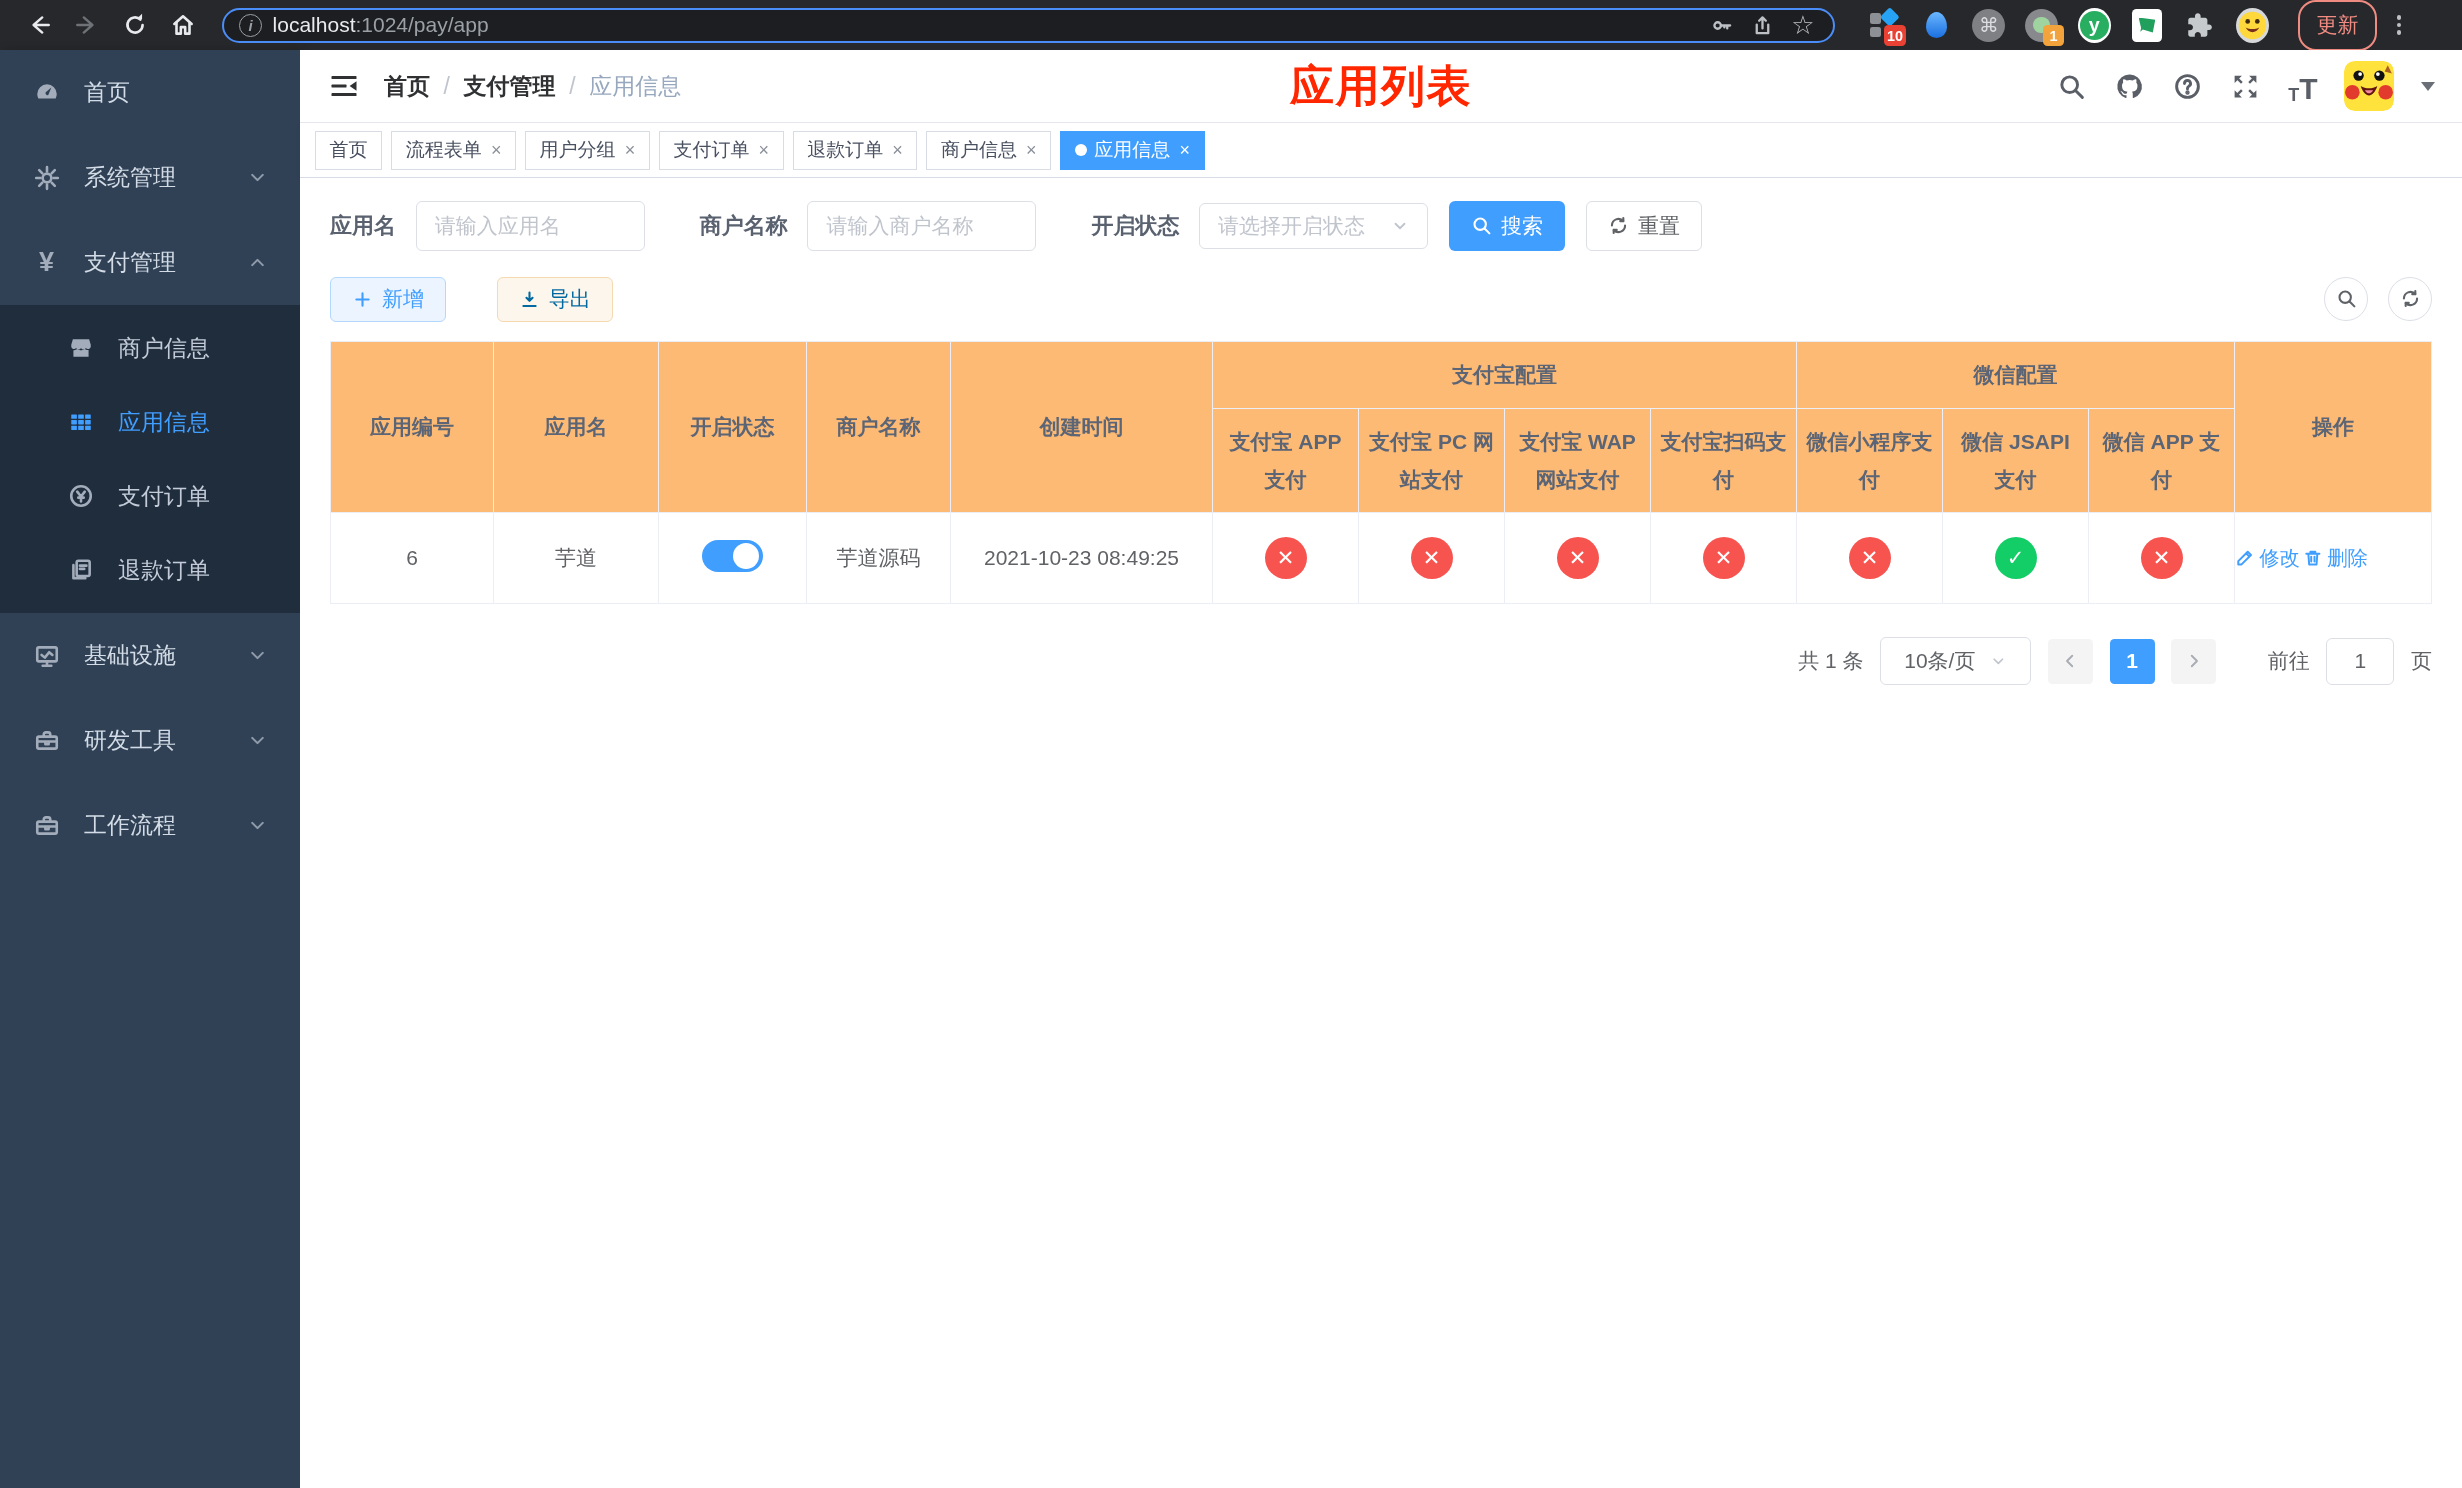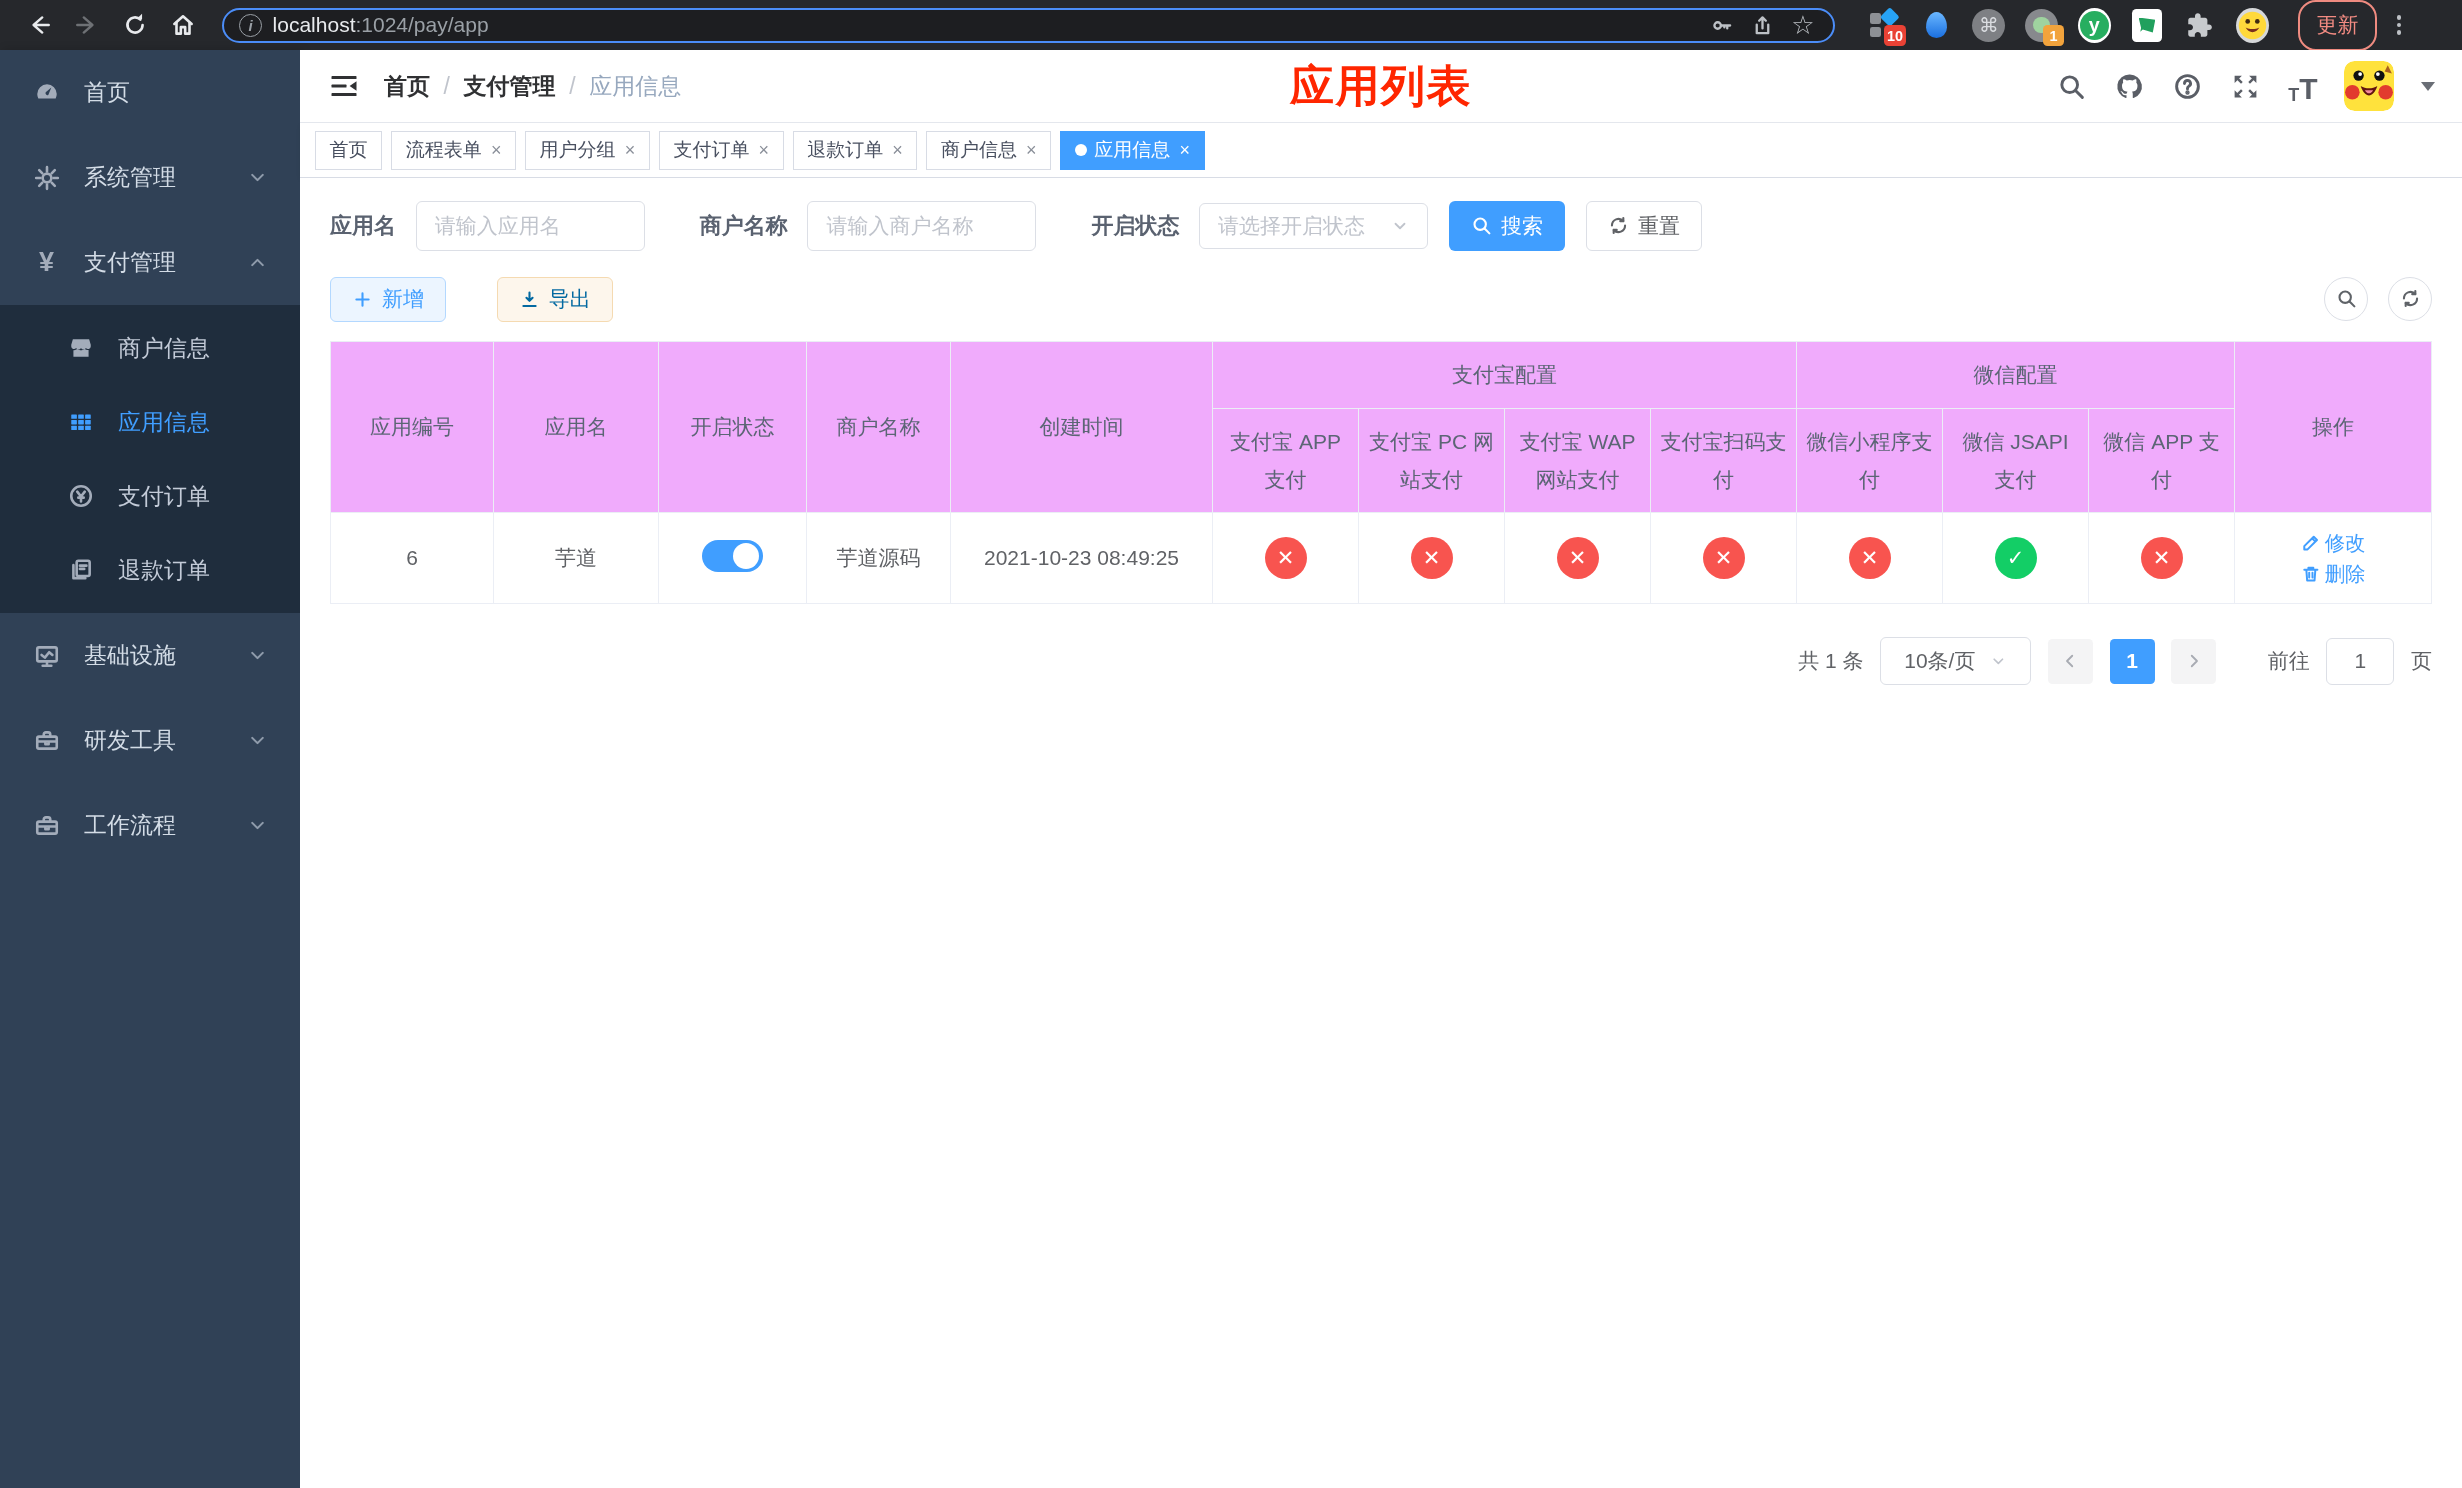--- a/index.html
+++ b/index.html
@@ -115,34 +115,34 @@
   .btn-add { height:45px; background:#ecf5ff; border-color:#b3d8ff; color:#409eff; }
   .btn-export { height:45px; background:#fdf6ec; border-color:#f5dab1; color:#0369a1; margin-left:19.7px; }
   .tool-icons { margin-left:auto; display:flex; gap:19.7px; }
   .round-icon-btn { width:44px; height:44px; border:0.8px solid #dcdfe6; border-radius:50%; color:#5f6368;
     display:flex; align-items:center; justify-content:center; background:#fff; cursor:pointer;}
   .round-icon-btn svg { width:21px; height:21px; }
 
   
   table.grid { width:100%; border-collapse:collapse; margin-top:19.7px; table-layout:fixed; }
   table.grid th, table.grid td { border:0.8px solid #ebeef5; text-align:center; font-size:21px; }
-  table.grid thead th { background:#f0abfc; color:#5c6575; font-weight:400; padding:13.6px 7.6px; line-height:1.8; }
+  table.grid thead th { background:#fdba74; color:#5c6575; font-weight:700; padding:13.6px 7.6px; line-height:1.8; }
   table.grid thead tr.group-row th { height:67px; }
   table.grid thead tr.sub-row th { height:100px; }
   table.grid tbody td { height:91px; color:#606266; background:#fff; }
   .status-circle { width:42px; height:42px; border-radius:50%; display:inline-flex; align-items:center; justify-content:center;
     color:#fff; font-size:21px; font-weight:700; }
   .status-circle.fail { background:#f8544f; }
   .status-circle.ok { background:#13ce66; }
   .toggle { width:61px; height:32px; background:#409eff; border-radius:16px; position:relative; display:inline-block; cursor:pointer;}
   .toggle .knob { position:absolute; top:3px; left:4.5px; width:26px; height:26px; background:#fff; border-radius:50%; }
   .toggle.on .knob { left:auto; right:4.5px; }
   .link-action { color:#409eff; font-size:20.4px; display:inline-flex; align-items:center; gap:4.5px; cursor:pointer; }
   .link-action svg { width:19.7px; height:19.7px; }
-  .actions-cell { display:flex; gap:3px; justify-content:flex-start; align-items:center;flex-direction:column; }
+  .actions-cell { display:flex; gap:3px; justify-content:flex-start; align-items:center; }
 
   
   .pagination { display:flex; align-items:center; justify-content:flex-end; margin-top:33px; gap:16.7px; font-size:21px; color:#606266; }
   .pg-select { width:151px; height:48px; border:0.8px solid #dcdfe6; border-radius:6px; display:flex; align-items:center;
     justify-content:center; gap:15px; color:#606266; cursor:pointer;}
   .pg-select .chev { width:16.7px; height:16.7px; color:#c0c4cc; }
   .pg-btn { width:45px; height:45px; background:#f4f4f5; border-radius:4.5px; display:flex; align-items:center; justify-content:center;
     color:#a8abb2; cursor:pointer; }
   .pg-btn svg { width:18px; height:18px; }
   .pg-page { width:45px; height:45px; background:#409eff; color:#fff; border-radius:4.5px; display:flex; align-items:center;

